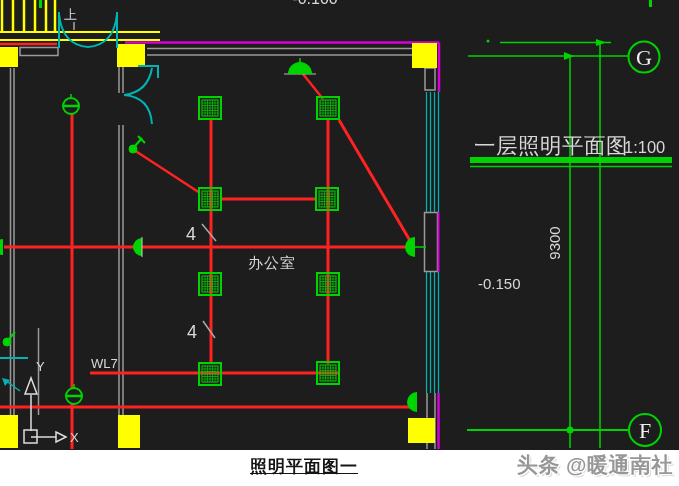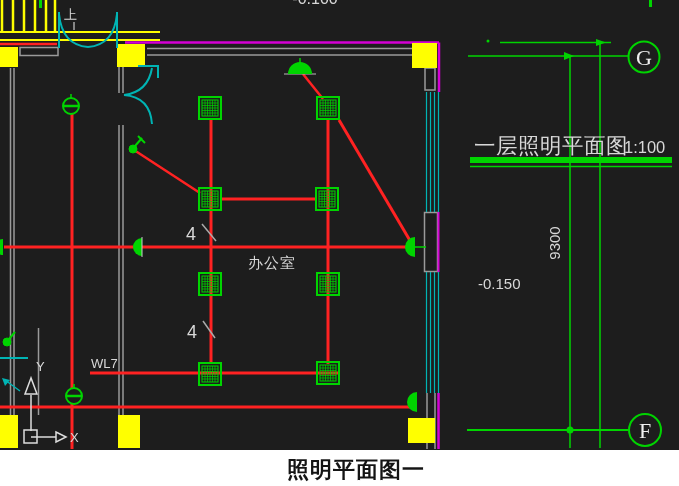--- a/index.html
+++ b/index.html
@@ -2,22 +2,22 @@
 <html><head>
 <meta charset="utf-8">
 <style>
   html,body{margin:0;padding:0;background:#ffffff;}
   .stage{position:relative;width:679px;height:486px;background:#ffffff;overflow:hidden;
          font-family:"Liberation Sans",sans-serif;}
   .canvas{position:absolute;left:0;top:0;width:679px;height:450px;}
   .canvas svg{display:block;}
   .cadtext{font-family:"Liberation Sans",sans-serif;fill:#d8d8d8;}
   .axisletter{font-family:"Liberation Serif",serif;fill:#f0f0f0;}
-  .footer-caption{position:absolute;left:250px;top:455px;width:175px;text-align:right;
-         font-size:22px;font-weight:bold;color:#141414;letter-spacing:1px;}
+  .footer-caption{position:absolute;left:250px;top:455px;width:175px;text-align:left;
+         font-size:17px;font-weight:bold;color:#141414;letter-spacing:1px;text-decoration:underline;}
   .footer-watermark{position:absolute;right:6px;top:451px;font-size:21px;font-weight:bold;
          color:#979797;letter-spacing:0.5px;
          text-shadow:1px 1px 0 #ffffff,-1px -1px 0 #ffffff,1px -1px 0 #ffffff,-1px 1px 0 #ffffff,2px 2px 1px #d8d8d8;}
 </style>
 </head>
 <body>
 
 <div class="stage">
 
   <div class="canvas">
@@ -209,14 +209,15 @@
     <text class="cadtext" x="187" y="338" font-size="18" fill="#e8e8e8">4</text>
     <text class="cadtext" x="64" y="19" font-size="13" fill="#aaaaaa">上</text>
     <text class="axisletter" x="644" y="65" font-size="22" text-anchor="middle">G</text>
     <text class="axisletter" x="645" y="438" font-size="22" text-anchor="middle">F</text>
     <text class="cadtext" x="36" y="371" font-size="13" fill="#bbbbbb">Y</text>
     <text class="cadtext" x="70" y="442" font-size="13" fill="#bbbbbb">X</text>
   </svg>
   </div>
 
   <div class="footer-caption">照明平面图一</div>
+  <div class="footer-watermark">头条 @暖通南社</div>
 
 </div>
 
 </body></html>

